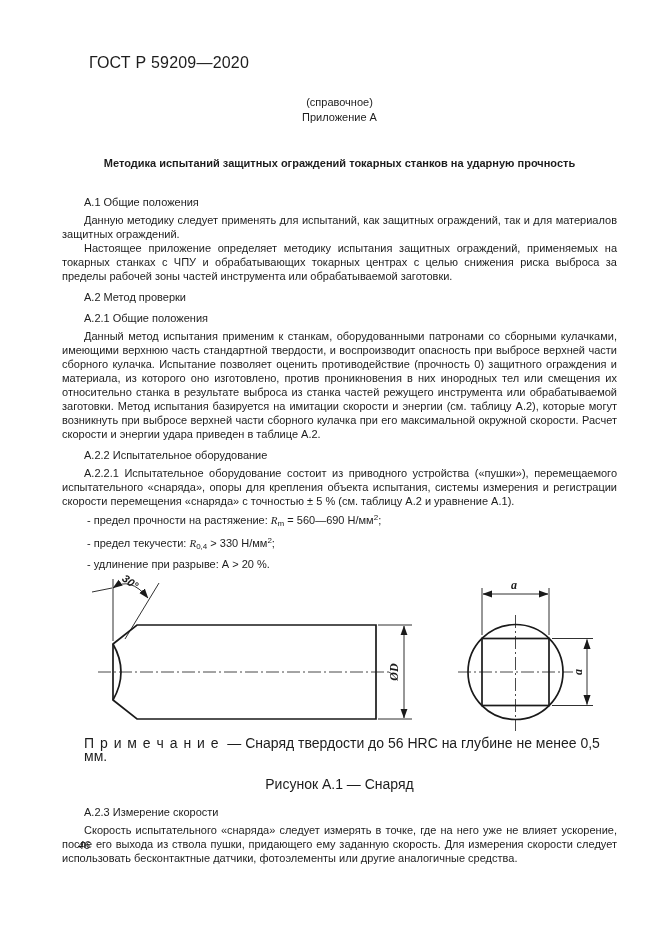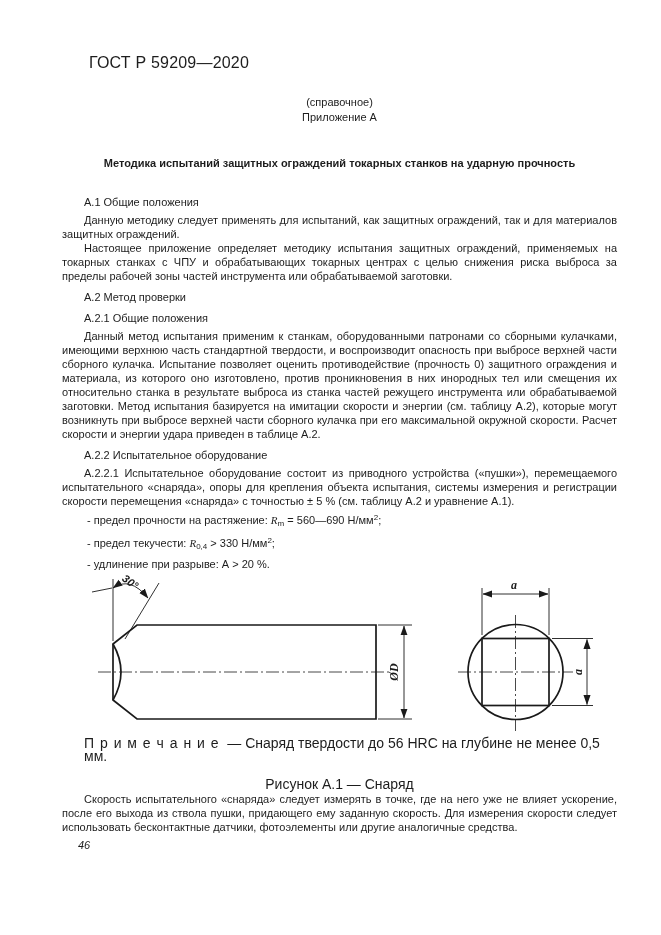--- a/index.html
+++ b/index.html
@@ -106,17 +106,18 @@
         <line class="thin" x1="490" y1="130.5" x2="531" y2="130.5"></line>
         <line class="thin" x1="525" y1="64.5" x2="525" y2="129.5" marker-start="url(#arr)" marker-end="url(#arr)"></line>
         <text class="dim-text" transform="translate(520,97) rotate(-90)" text-anchor="middle">а</text>
       </g>
     </svg>
 
     <p class="note"><span class="note-label">П р и м е ч а н и е</span>&nbsp;&nbsp;<span>— Снаряд твердости до 56 HRC на глубине не менее 0,5 мм.</span></p>
     <div class="caption">Рисунок А.1 — Снаряд</div>
   </div>
 
+  <div class="h after-fig">А.2.3 Измерение скорости</div>
   <p class="p">Скорость испытательного «снаряда» следует измерять в точке, где на него уже не влияет ускорение, после его выхода из ствола пушки, придающего ему заданную скорость. Для измерения скорости следует использовать бесконтактные датчики, фотоэлементы или другие аналогичные средства.</p>
 
 </div>
 
 <div class="page-number">46</div>
 
 </body></html>

